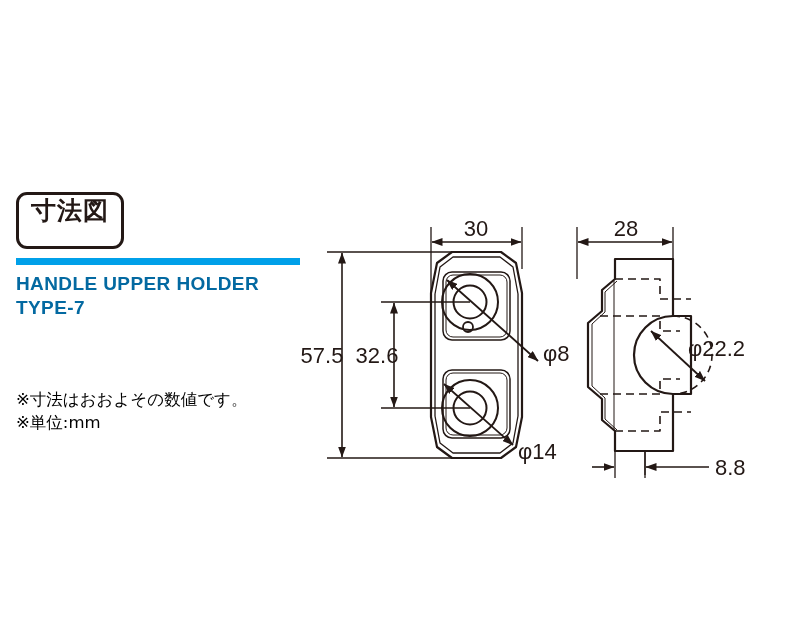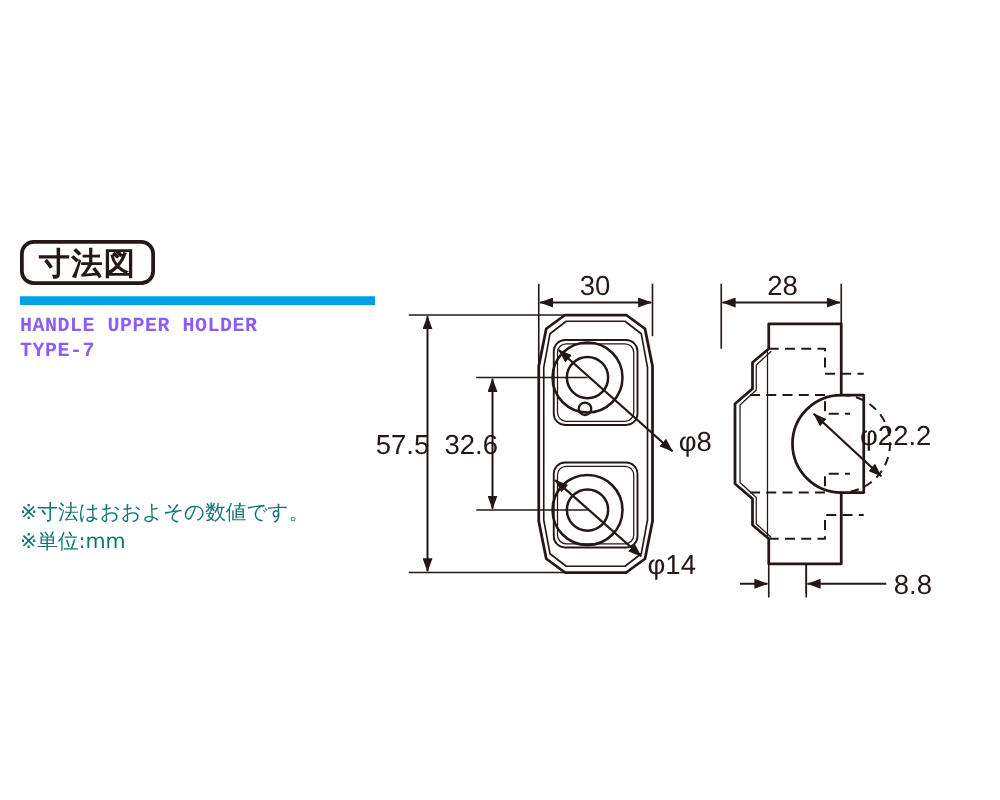--- a/index.html
+++ b/index.html
@@ -22,53 +22,52 @@
     left: 16px;
     top: 192px;
     width: 290px;
   }
 
   .badge {
     display: inline-block;
     border: 3px solid #231815;
     border-radius: 11px;
     background: #ffffff;
-    padding: 2px 12px 0 12px;
+    padding: 2px 12px 21px 12px;
     font-size: 25px;
     line-height: 1.12;
     font-weight: bold;
     color: #231815;
     letter-spacing: 1px;
     font-family: "DejaVu Sans", sans-serif;
   }
 
   .blue-rule {
     width: 284px;
     height: 7px;
     background: #00a0e9;
     margin-top: 9px;
   }
 
   .title-block {
     margin-top: 7px;
-    font-size: 16px;
+    font-size: 19px;
     font-weight: bold;
-    color: #8b5cf6;
+    color: #0369a1;
     line-height: 1.28;
     letter-spacing: 0.4px;
-    font-family: Liberation Mono, monospace;
   }
 
   .notes {
     position: absolute;
     left: 16px;
-    top: 398px;
+    top: 388px;
     font-family: "DejaVu Sans", sans-serif;
     font-size: 16.5px;
-    color: #0f766e;
+    color: #000000;
     line-height: 1.42;
   }
 
   
   #drawing {
     position: absolute;
     left: 0;
     top: 0;
     width: 800px;
     height: 640px;

